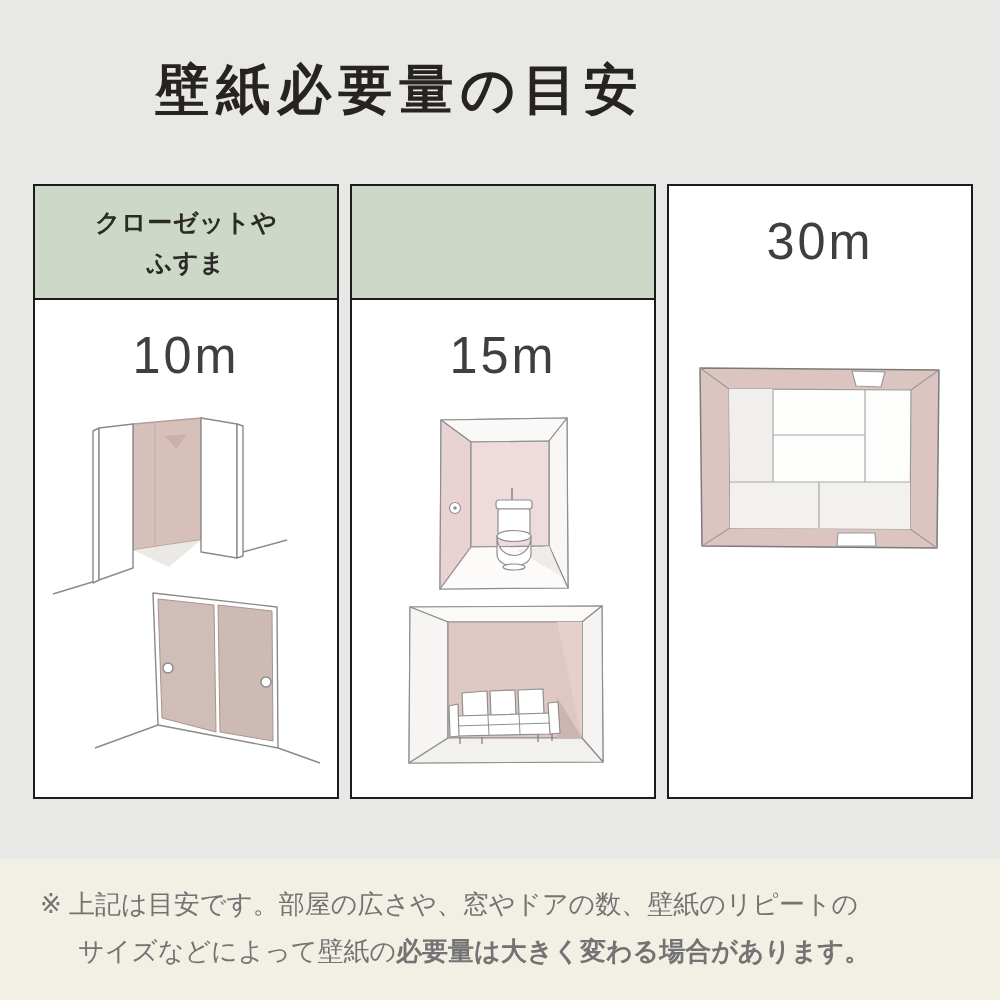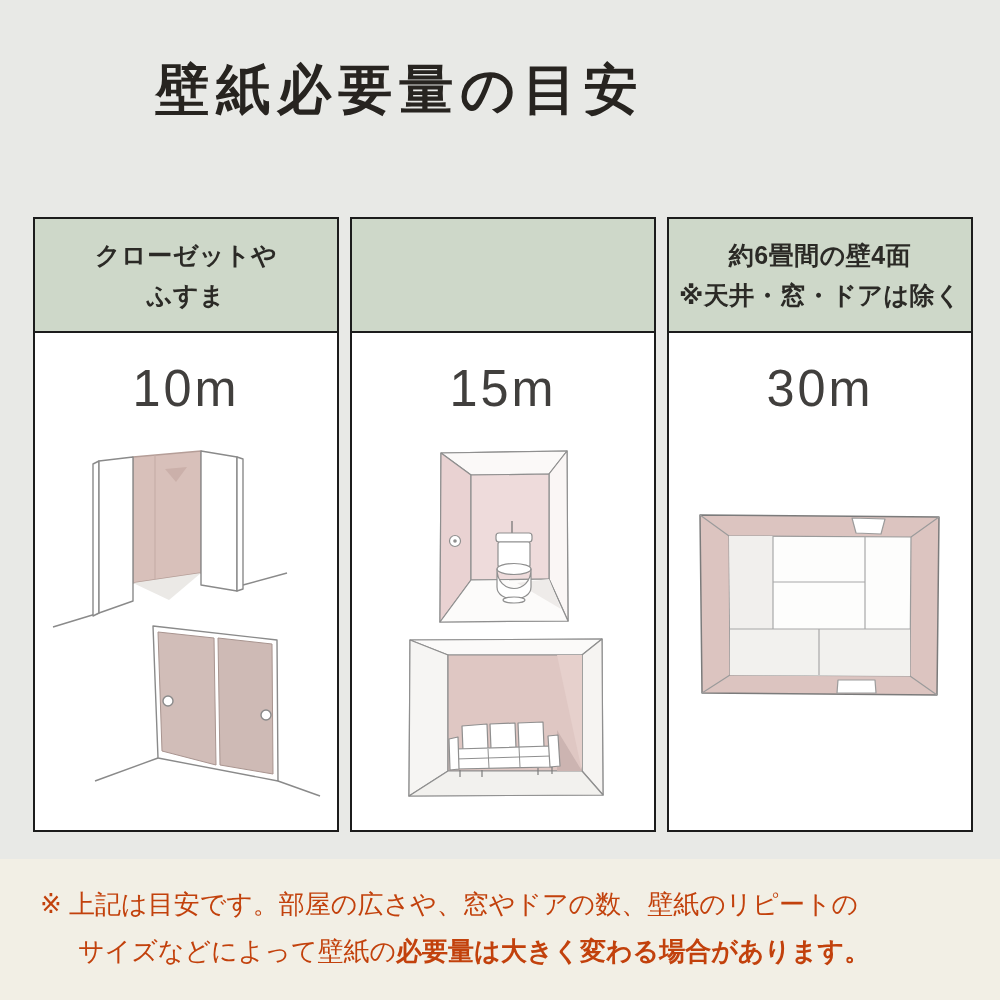--- a/index.html
+++ b/index.html
@@ -13,42 +13,42 @@
     position:absolute;top:54px;left:0;width:800px;
     text-align:center;font-size:54px;font-weight:800;
     letter-spacing:7px;color:#272420;line-height:1.3;
   }
   .columns{
     position:absolute;top:184px;left:33px;width:940px;
     display:flex;gap:11px;
   }
   .col{
     width:302px;height:611px;background:#ffffff;
-    border:2px solid #1c1c1c;display:flex;flex-direction:column;margin-top:33px;
+    border:2px solid #1c1c1c;display:flex;flex-direction:column;
   }
   .col-header{
     height:112px;background:#ced8c9;border-bottom:2px solid #1c1c1c;
     display:flex;flex-direction:column;justify-content:center;align-items:center;
     font-size:25px;font-weight:700;line-height:40px;letter-spacing:0.5px;color:#2b2a26;
     text-align:center;
   }
   .col-value{
     height:110px;display:flex;align-items:center;justify-content:center;
     font-size:52px;font-weight:400;letter-spacing:3px;color:#413f3d;
     transform:scaleX(0.97);
   }
   .col-illustration{flex:1;}
   svg{display:block;}
   .note-band{
     position:absolute;top:859px;left:0;width:1000px;height:141px;
     background:#f2efe5;
   }
   .note-text{
     padding:22px 20px 0 78px;
-    font-size:26px;line-height:47px;color:#c2410c;font-weight:500;
+    font-size:26px;line-height:47px;color:#737373;font-weight:500;
   }
   .note-line1{text-indent:-38px;}
   .note-bold{font-weight:800;}
 </style>
 </head>
 <body>
 
 <div class="title">壁紙必要量の目安</div>
 
 <div class="columns">
@@ -128,24 +128,20 @@
             <polygon points="97,296 106,294 107,326 98,327" fill="#ffffff"></polygon>
             <polygon points="196,293 206,292 208,323 198,324" fill="#ffffff"></polygon>
             <path d="M108,327 L108,334 M130,327 L130,334 M186,325 L186,332 M200,324 L200,331" stroke="#7d7d7d"></path>
           </g>
         </g>
       </svg>
     </div>
   </div>
 
   <div class="col">
-    <div class="col-header">
-      <div>約6畳間の壁4面</div>
-      <div>※天井・窓・ドアは除く</div>
-    </div>
     <div class="col-value">30m</div>
     <div class="col-illustration">
       <svg width="302" height="385" viewBox="0 0 302 385">
         <g stroke="#7b7b7b" stroke-width="1.5" stroke-linejoin="round" fill="none">
           <polygon points="31,72 270,74 268,252 33,250" fill="#dcc4c0"></polygon>
           <polygon points="60,93 242,94 241,233 61,232" fill="#fdfdfc" stroke="#9b9b9b" stroke-width="1.2"></polygon>
           <path d="M31,72 L60,93 M270,74 L242,94 M268,252 L241,233 M33,250 L61,232" stroke="#9b9b9b" stroke-width="1.2"></path>
           <polygon points="60,93 104,93 104,186 61,186" fill="#f1efed" stroke="none"></polygon>
           <polygon points="61,186 241,186 241,233 61,232" fill="#f2f1ee" stroke="none"></polygon>
           <g stroke="#a8a8a8" stroke-width="1.2">

